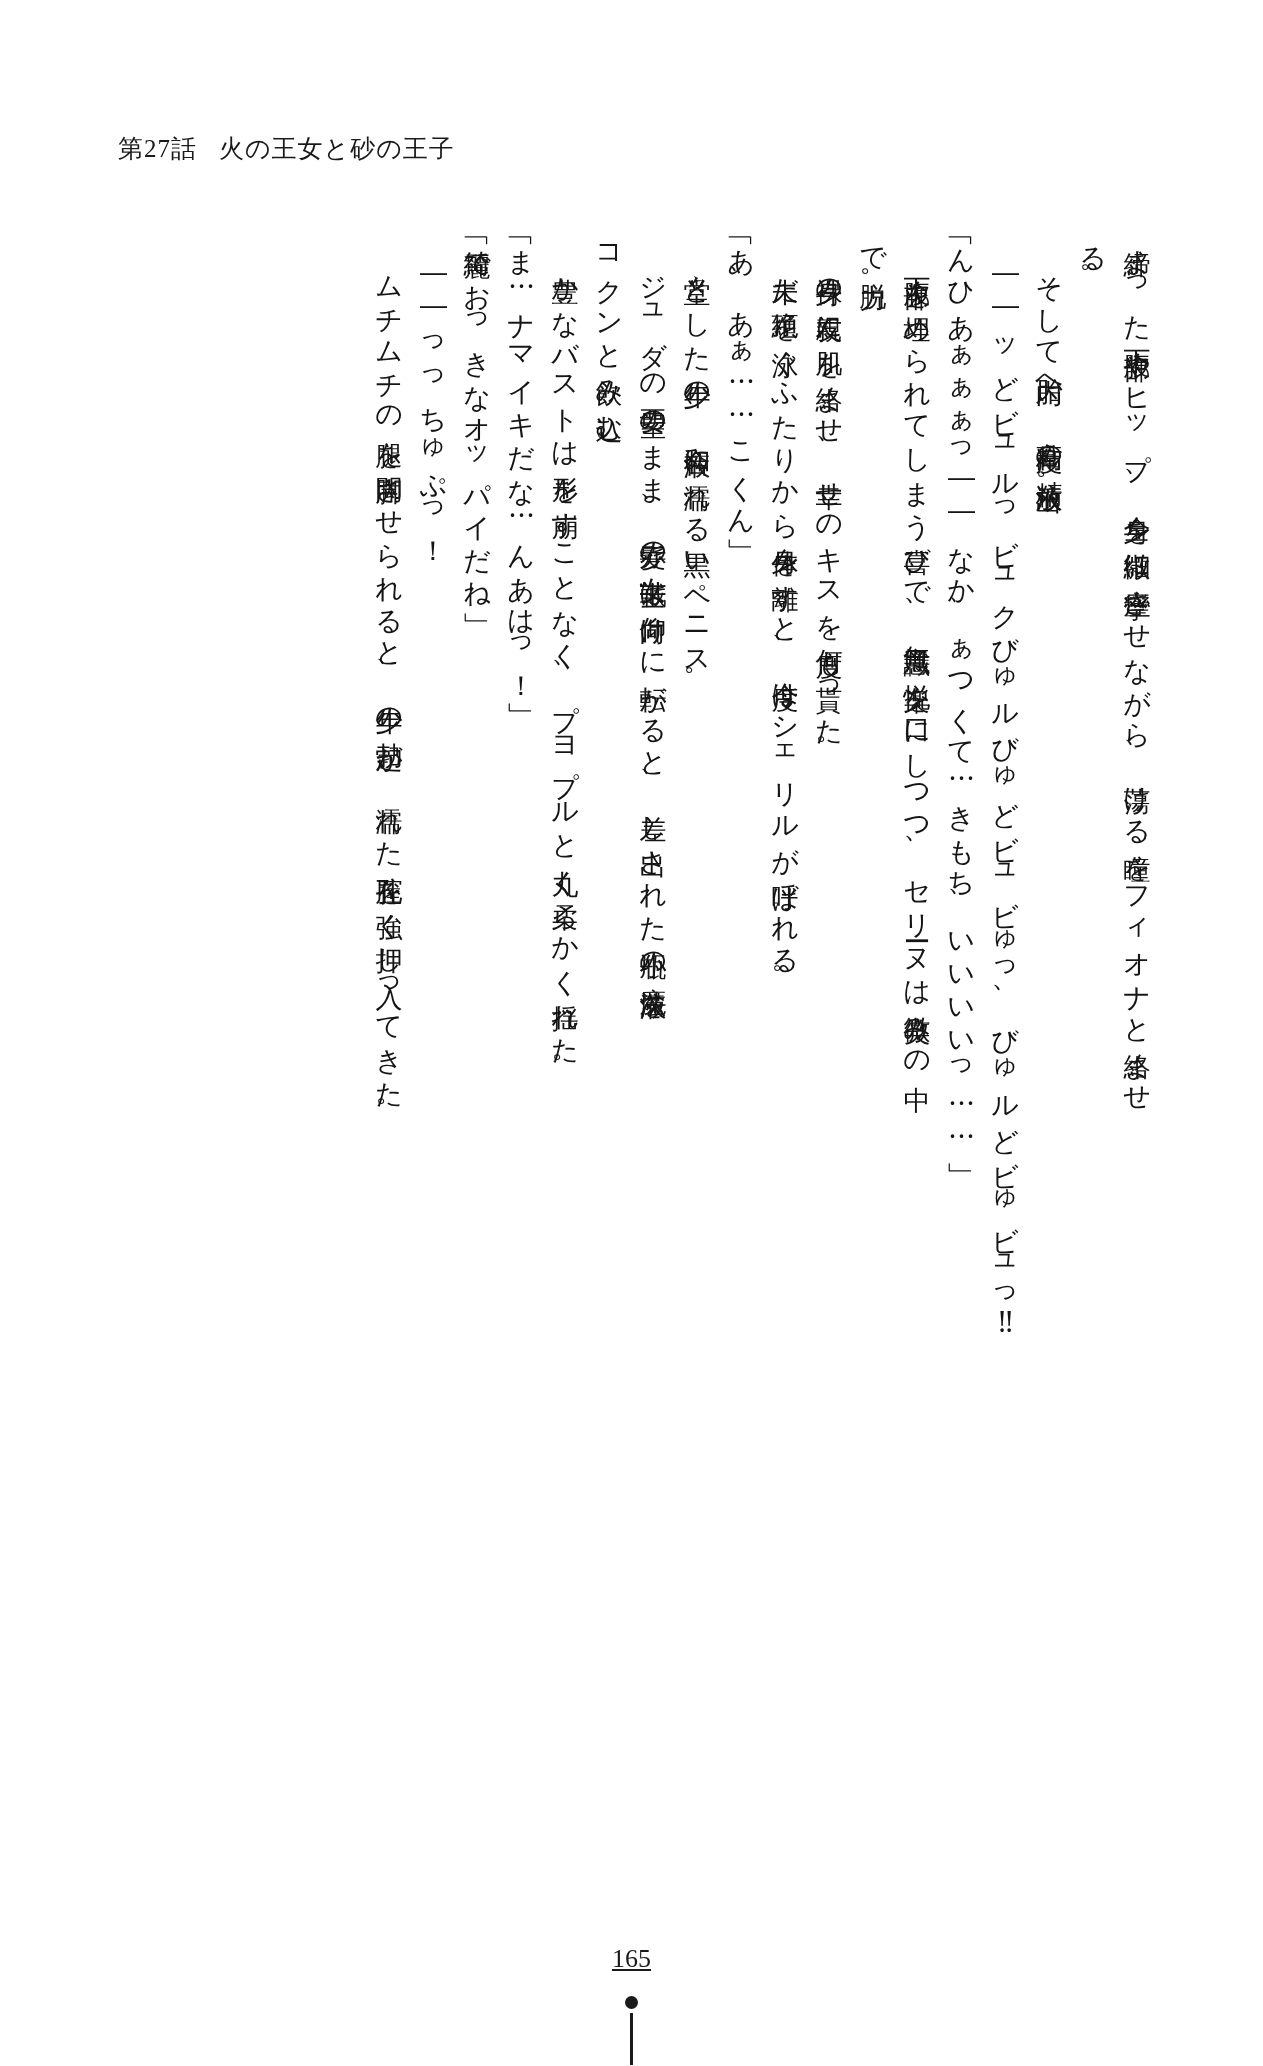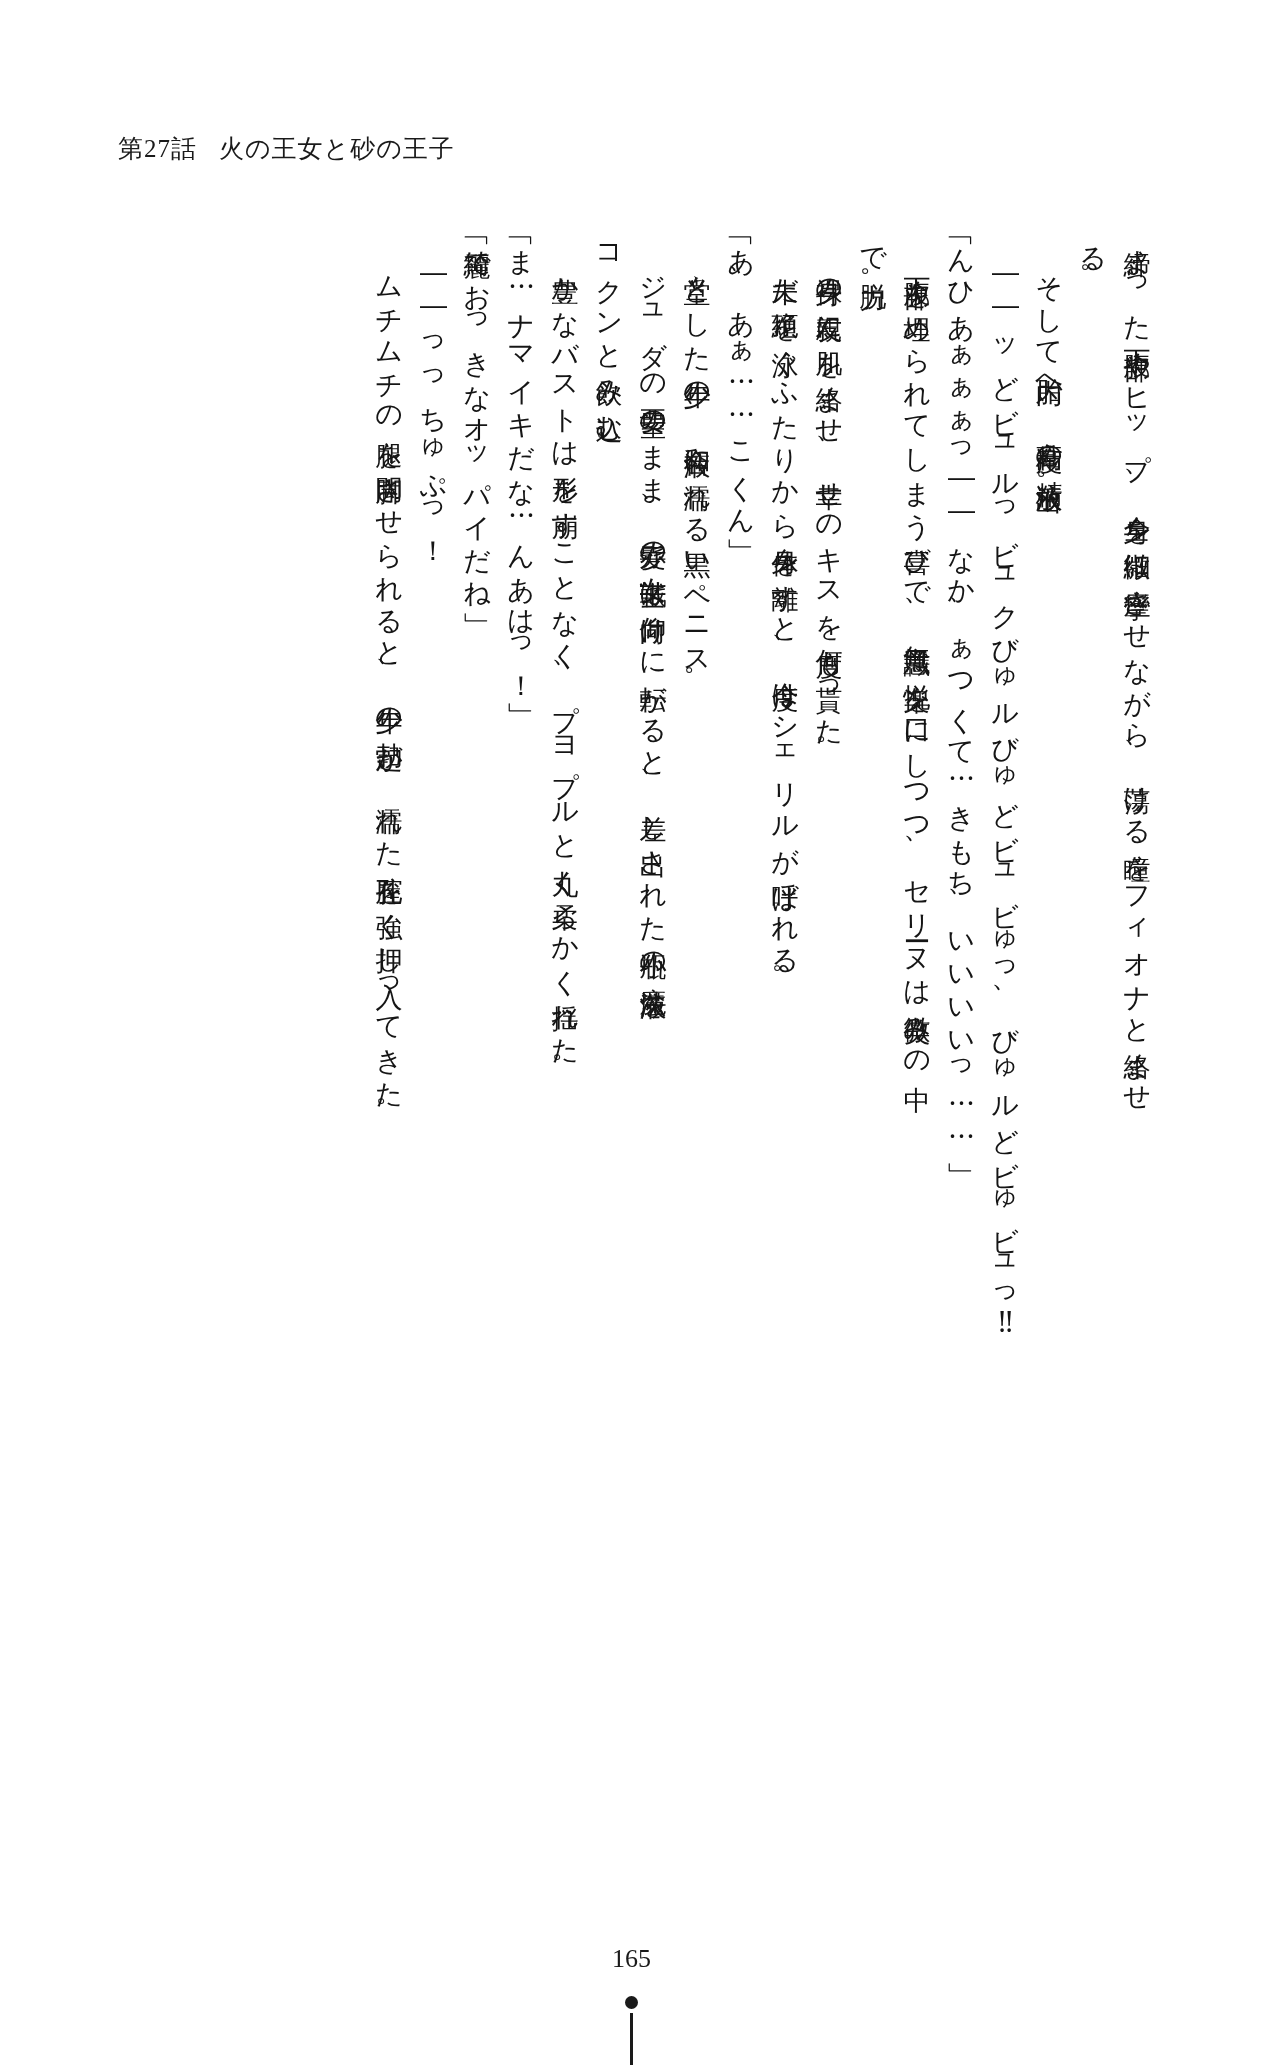--- a/index.html
+++ b/index.html
@@ -69,20 +69,21 @@
 
   
   .page-number {
     position: absolute;
     bottom: 92px;
     left: 0;
     right: 0;
     text-align: center;
     font-size: 26px;
     color: #1a1a1a;
+    text-decoration: underline;
   }
 
   
   .bottom-mark {
     position: absolute;
     bottom: 0px;
     left: 50%;
     transform: translateX(-50%);
     width: 20px;
     height: 70px;

